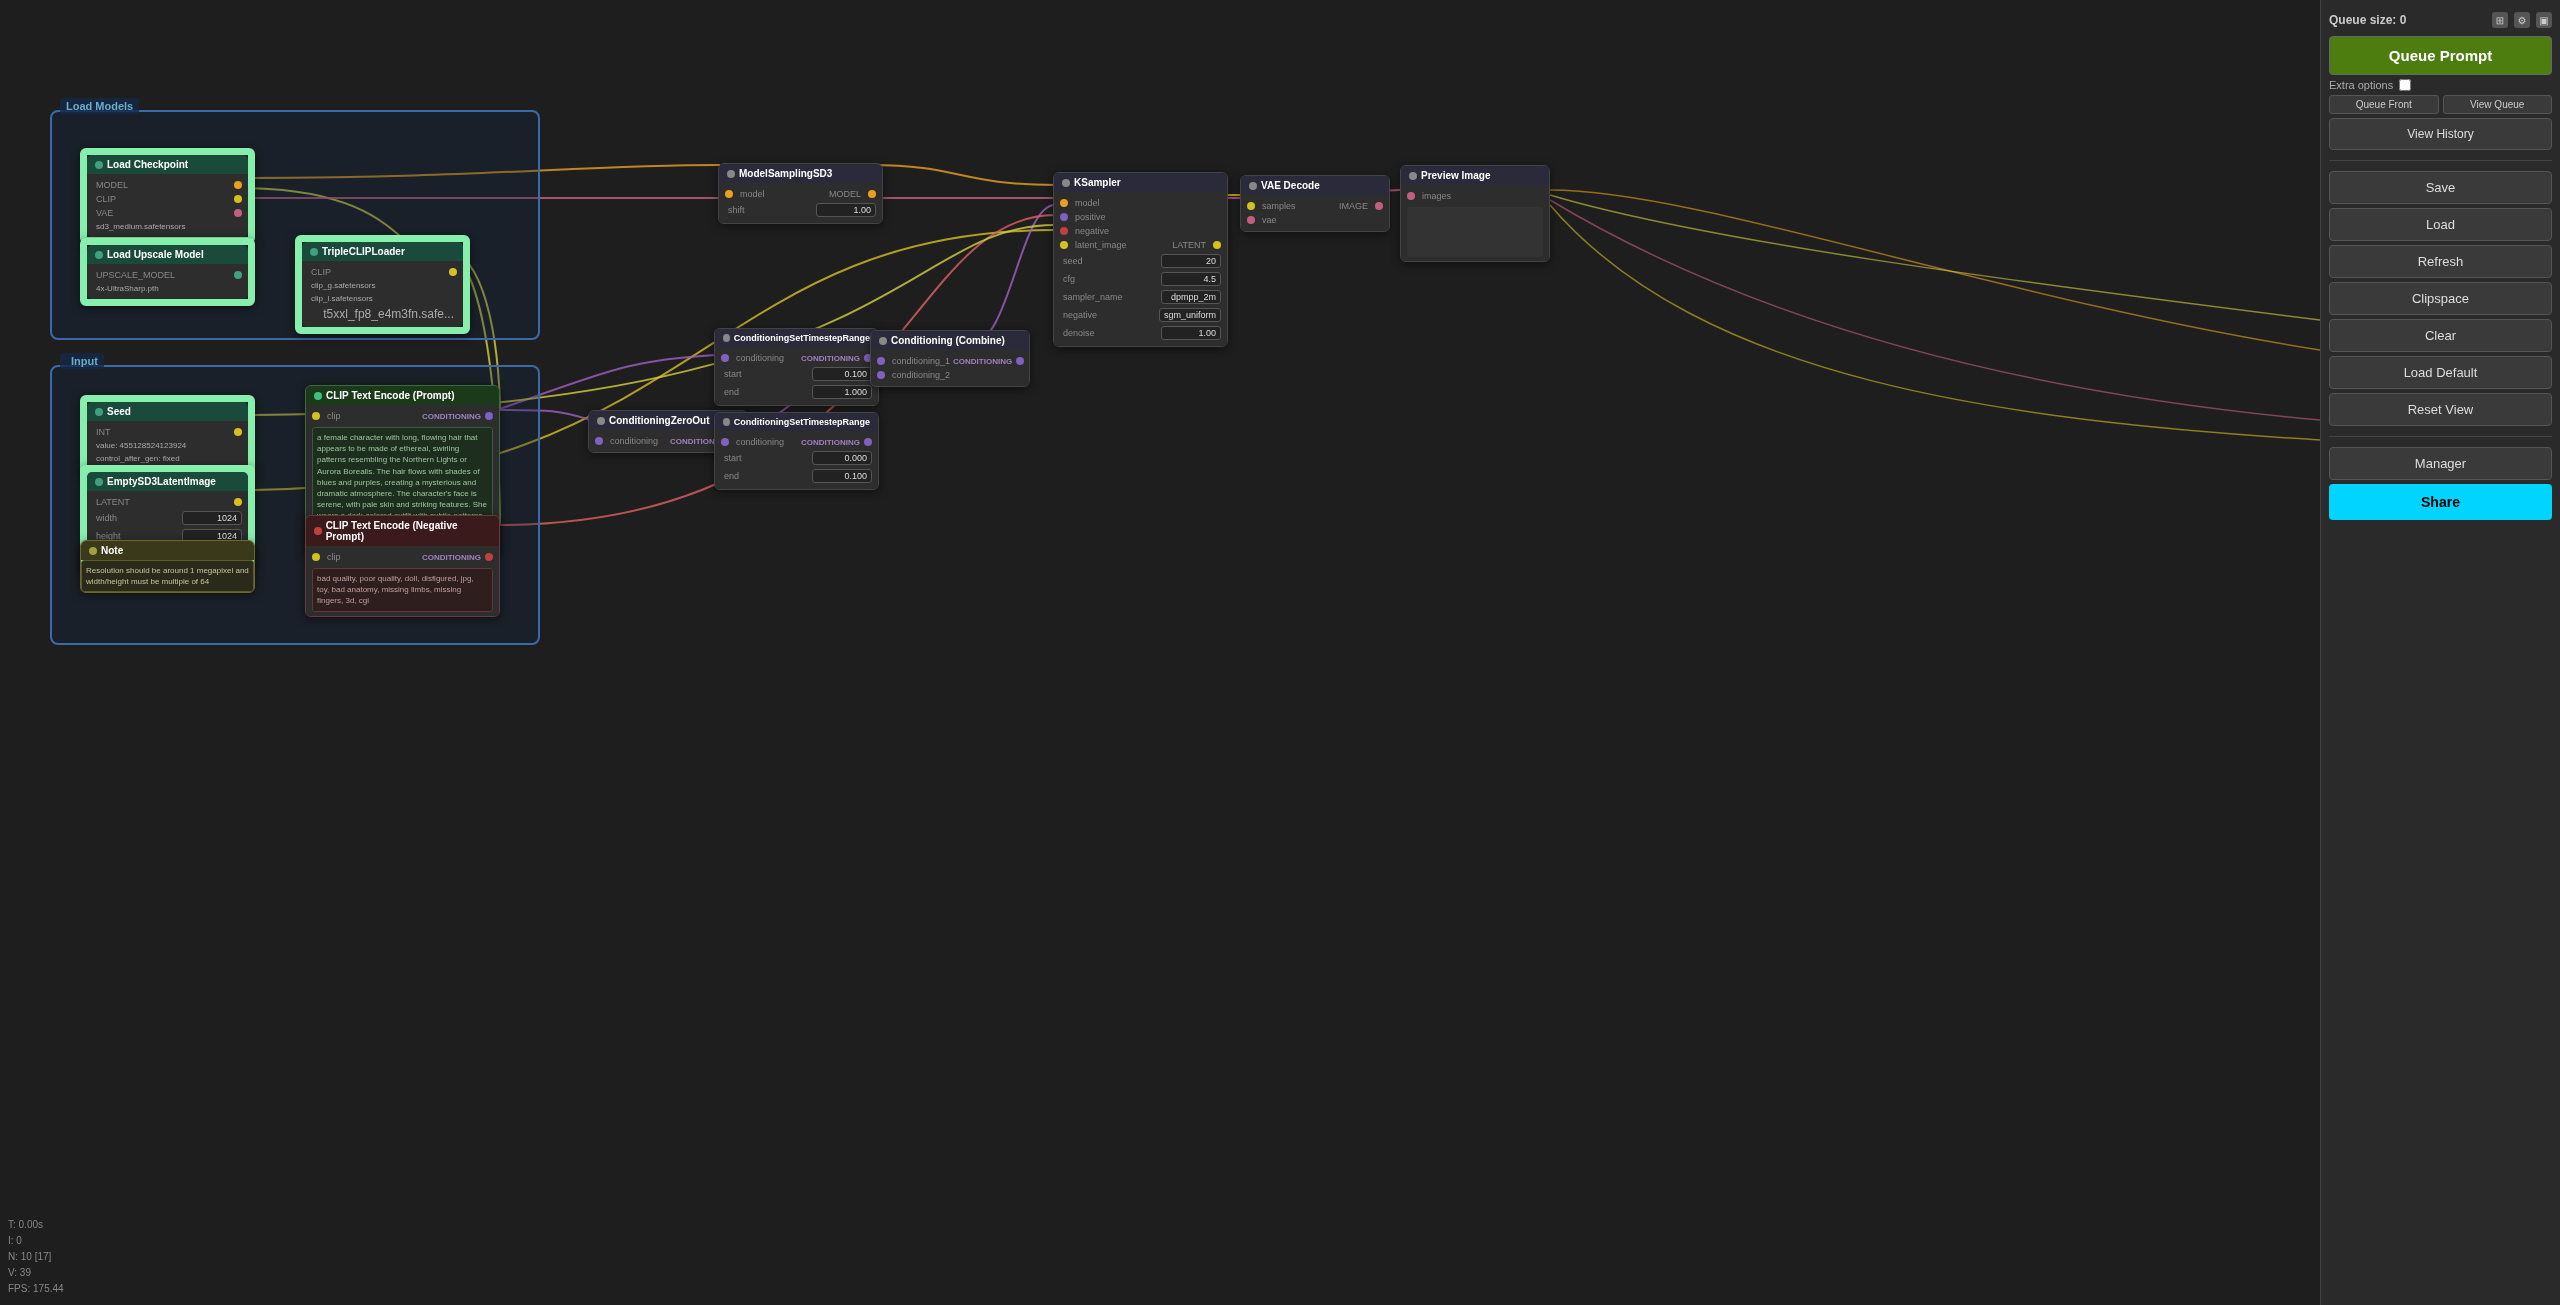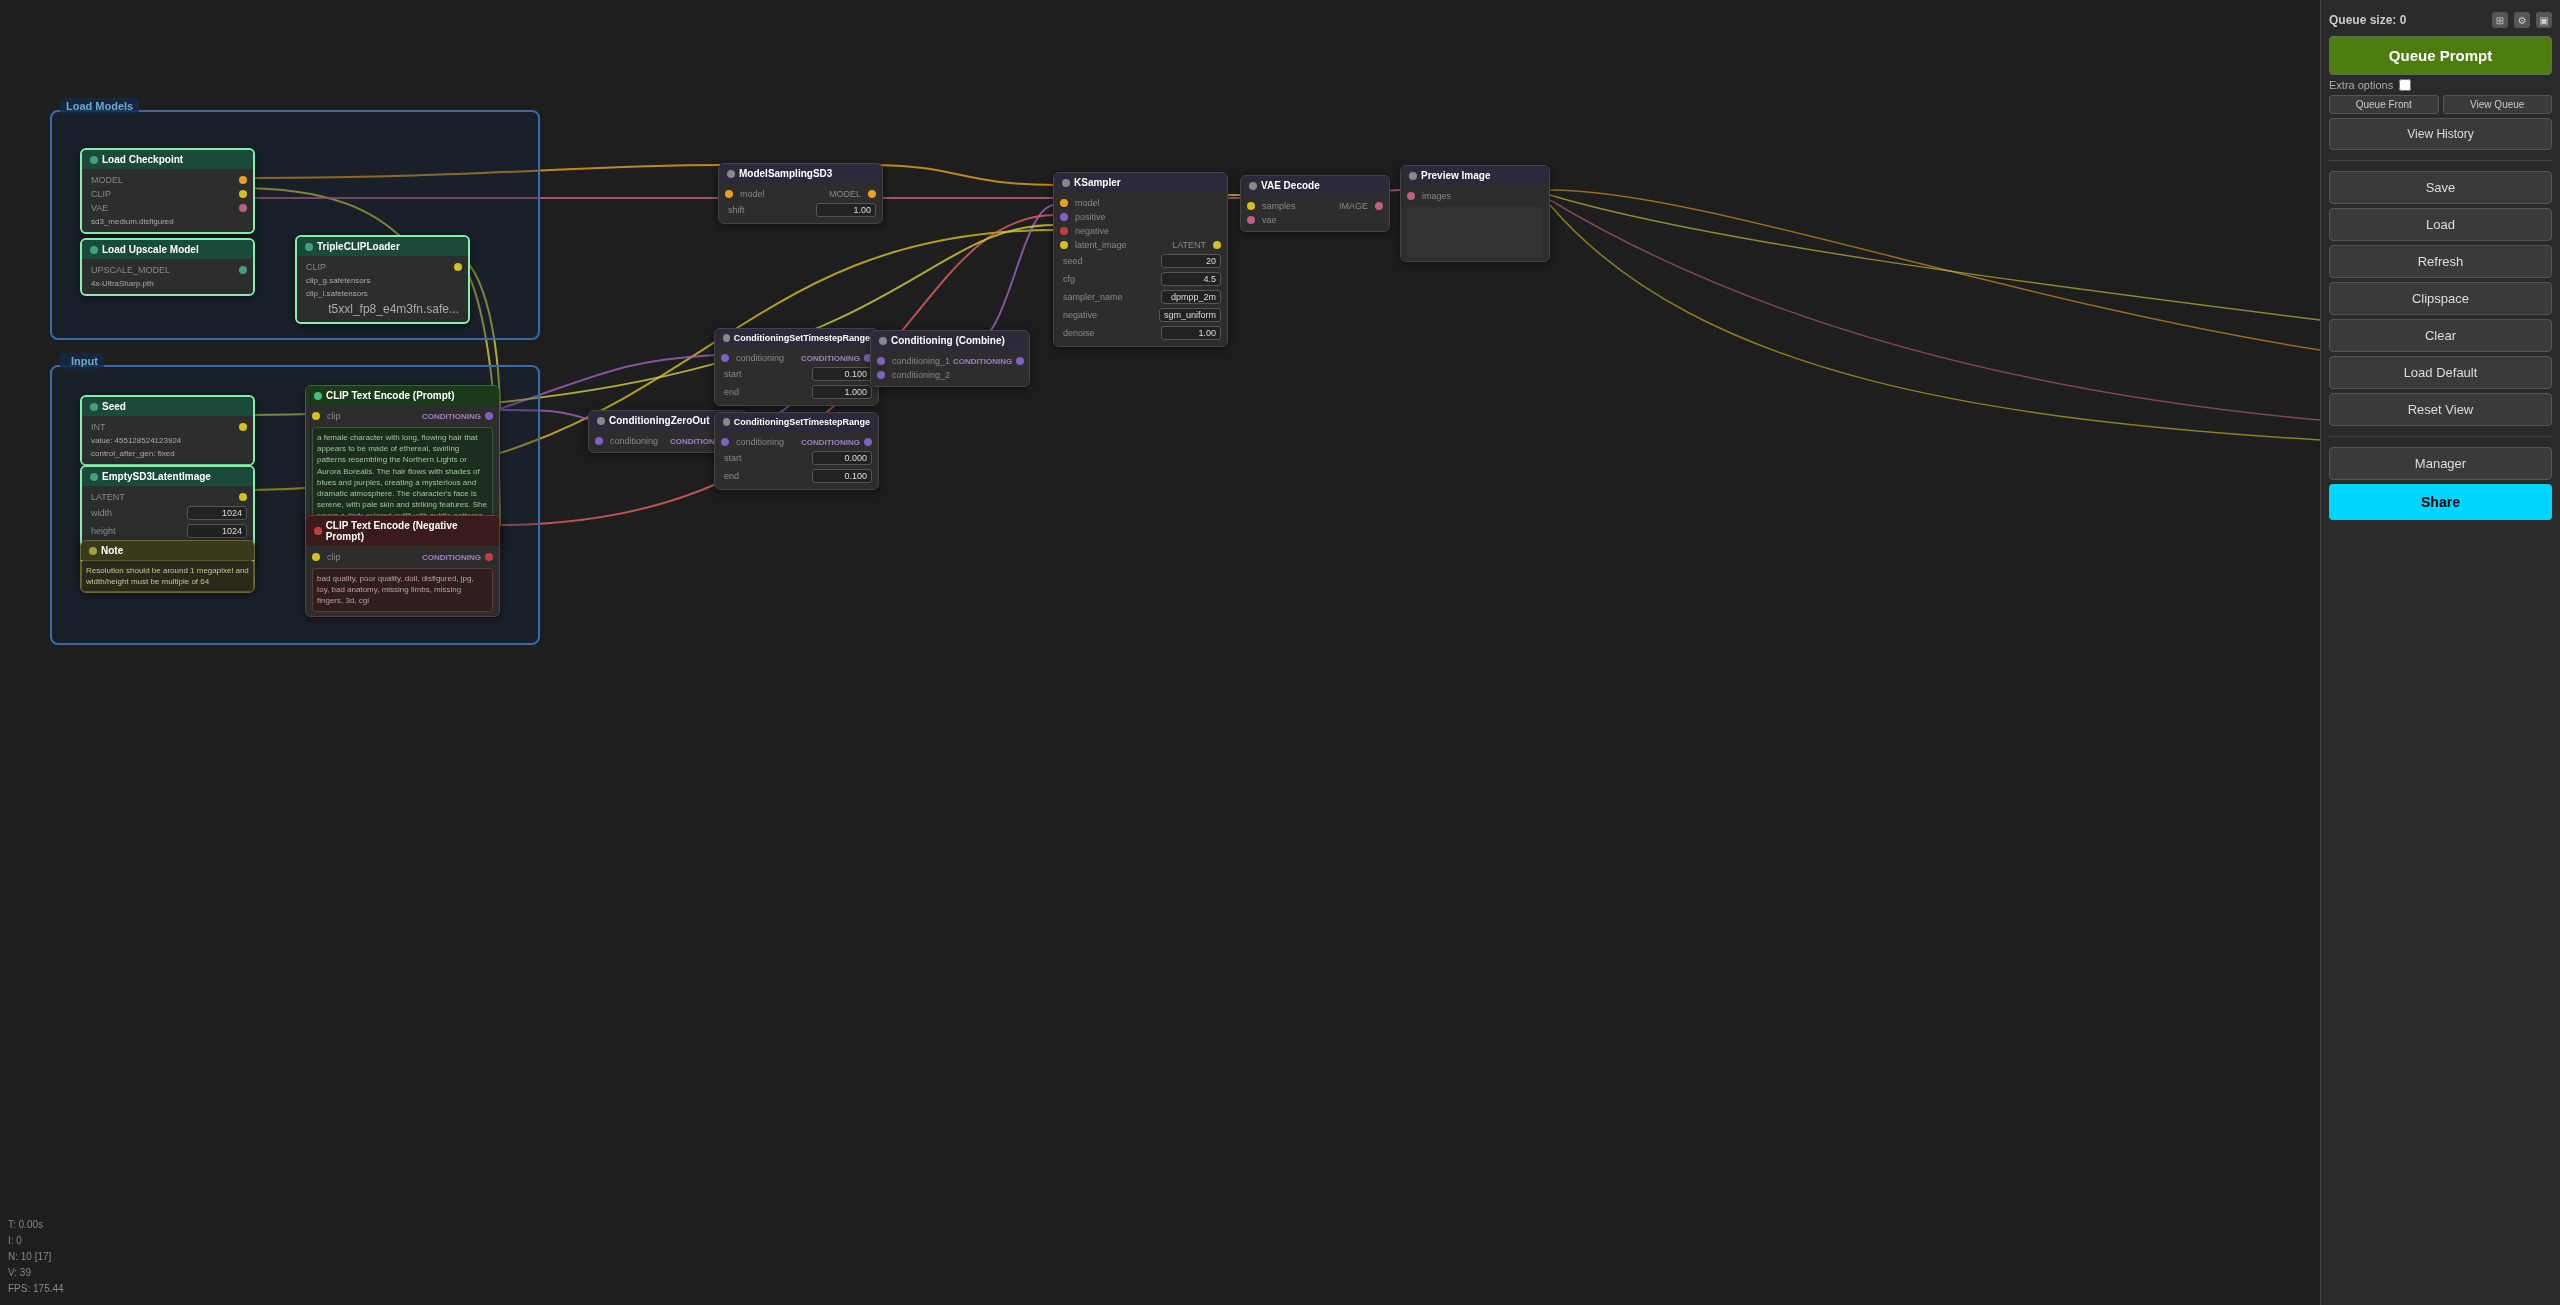--- a/index.html
+++ b/index.html
@@ -258,21 +258,21 @@
       position: absolute;
       bottom: 8px;
       left: 8px;
       font-size: 10px;
       color: #888;
       line-height: 1.6;
     }
     .header-teal { background: #1a4a3a; }
     .header-dark { background: #2a2a3a; }
 
-    .node-border-blue { border: 2px solid #86efac; }
+    .node-border-blue { border: 7px solid #86efac; }
     .node-border-gray { border: 1px solid #444; }
 
     .text-area-content {
       background: #1e2e1e;
       border: 1px solid #3a5a3a;
       border-radius: 3px;
       padding: 4px;
       font-size: 8px;
       color: #9dc49d;
       line-height: 1.4;
@@ -368,21 +368,21 @@
       </div>
       <div class="node-row">
         <span class="node-label">CLIP</span>
         <span class="port port-right port-yellow"></span>
       </div>
       <div class="node-row">
         <span class="node-label">VAE</span>
         <span class="port port-right port-pink"></span>
       </div>
       <div class="node-row">
-        <span class="node-label" style="font-size:8px;color:#aaa;">sd3_medium.disfigured</span>
+        <span class="node-label" style="font-size:8px;color:#aaa;">sd3_medium.safetensors</span>
       </div>
     </div>
   </div>
 
   <div class="node node-border-blue" style="left:80px;top:238px;width:175px;">
     <div class="node-header header-teal">
       <span class="node-dot" style="background:#40a080;"></span>
       <span>Load Upscale Model</span>
     </div>
     <div class="node-body">

